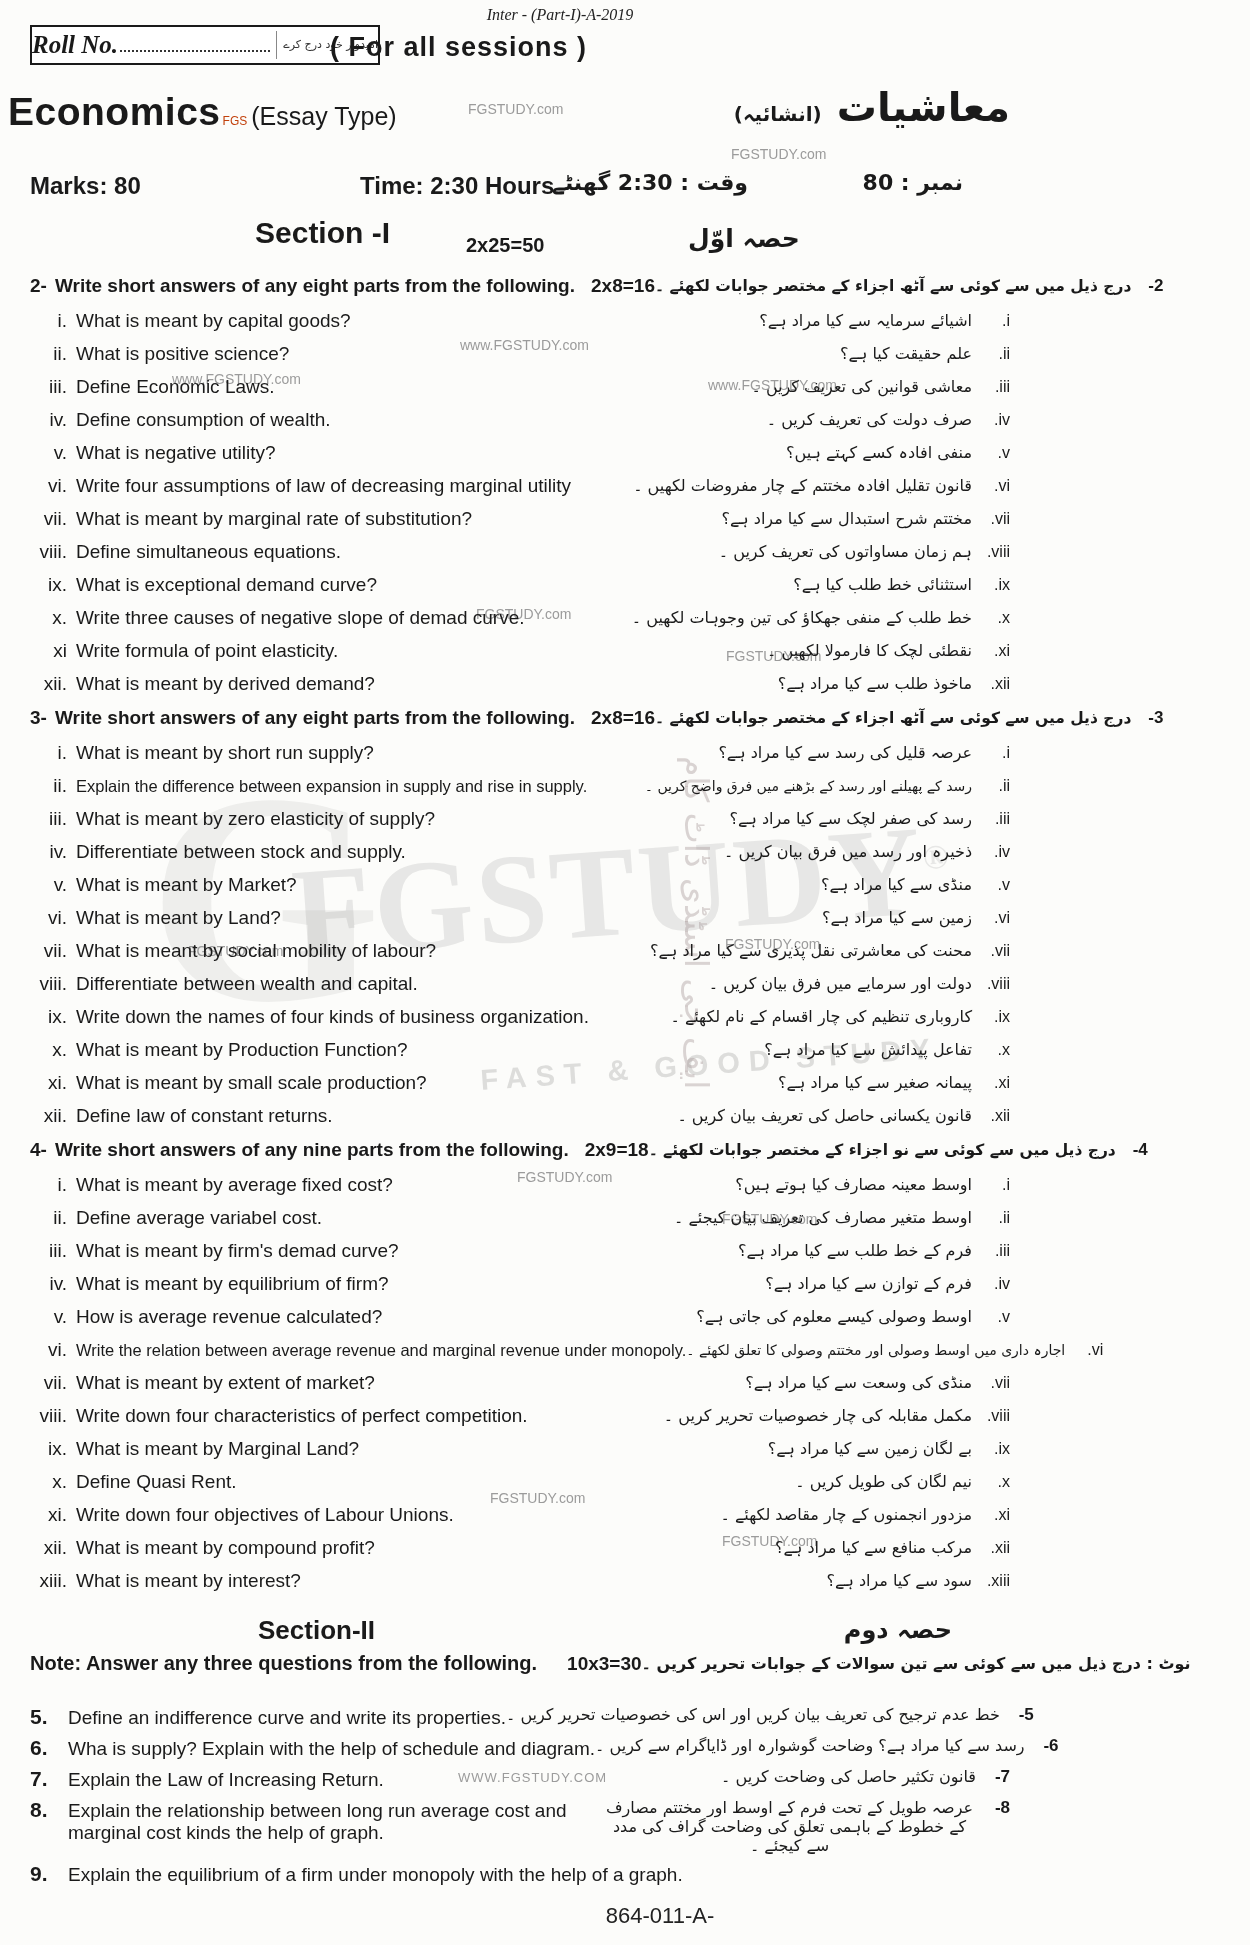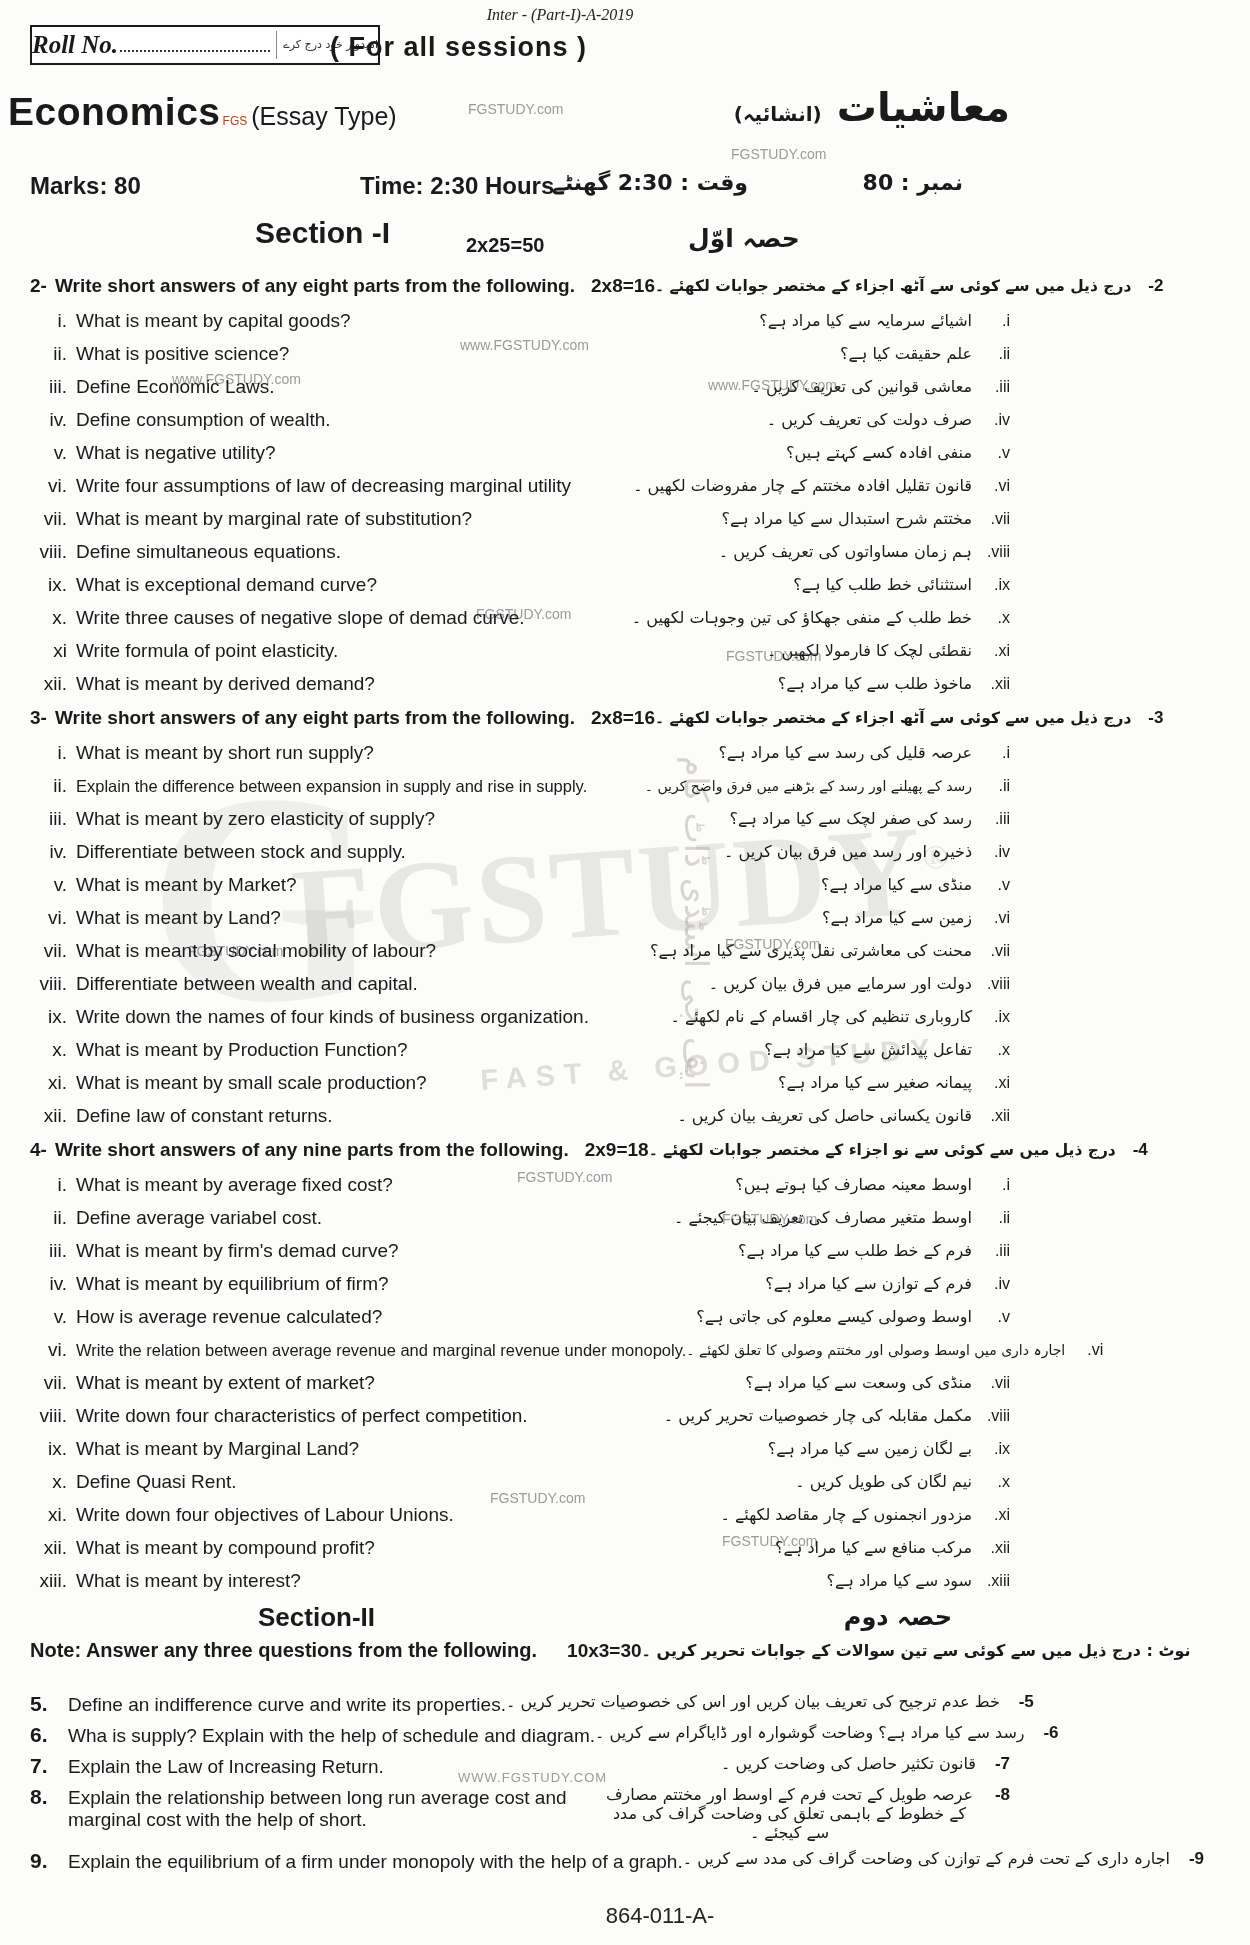--- a/index.html
+++ b/index.html
@@ -61,21 +61,21 @@
   .qh-urnum{font-size:17px;margin-left:6px;width:26px;text-align:right;}
   .part-row{display:flex;justify-content:space-between;align-items:center;height:33px;white-space:nowrap;}
   .p-en{display:flex;align-items:baseline;}
   .p-num{width:46px;text-align:right;padding-right:9px;font-size:19px;flex:none;}
   .p-text{font-size:19px;}
   .p-ur{display:flex;align-items:center;}
   .p-urtext{direction:rtl;font-family:"DejaVu Sans",sans-serif;font-size:16px;}
   .p-urnum{width:34px;text-align:right;font-size:16px;margin-left:4px;flex:none;}
   .part-row.tight .p-text{font-size:16.5px;}
   .part-row.tight .p-urtext{font-size:14px;}
-  .s2-row{display:flex;align-items:center;height:36px;margin-top:2px;}
+  .s2-row{display:flex;align-items:center;height:36px;margin-top:15px;}
   .s2-title{margin-left:228px;font-weight:bold;font-size:26px;}
   .s2-ur{margin-left:auto;margin-right:58px;font-weight:bold;font-size:24px;direction:rtl;
         font-family:"DejaVu Sans",sans-serif;}
   .note-row{display:flex;justify-content:space-between;align-items:center;height:30px;font-weight:bold;
         white-space:nowrap;}
   .note-left{display:flex;align-items:baseline;}
   .note-en{font-size:20px;}
   .note-marks{margin-left:30px;font-size:19px;}
   .note-ur{direction:rtl;font-family:"DejaVu Sans",sans-serif;font-size:16px;}
   .long-wrap{margin-top:27px;}
@@ -627,37 +627,33 @@
     </div>
     <div class="lq-ur">
       <span class="lq-urtext">قانون تکثیر حاصل کی وضاحت کریں ۔</span>
             <span class="lq-urnum">-7</span>
     </div>
   </div>
 
   <div class="lq-row two-line">
     <div class="lq-en">
       <span class="lq-num">8.</span>
-            <span class="lq-text">Explain the relationship between long run average cost and marginal cost with the help of short.</span>
+            <span class="lq-text">Explain the relationship between long run average cost and marginal cost kinds the help of graph.</span>
     </div>
     <div class="lq-ur">
       <span class="lq-urtext">عرصہ طویل کے تحت فرم کے اوسط اور مختتم مصارف کے خطوط کے باہمی تعلق کی وضاحت گراف کی مدد سے کیجئے ۔</span>
             <span class="lq-urnum">-8</span>
     </div>
   </div>
 
   <div class="lq-row">
     <div class="lq-en">
       <span class="lq-num">9.</span>
             <span class="lq-text">Explain the equilibrium of a firm under monopoly with the help of a graph.</span>
     </div>
-    <div class="lq-ur">
-      <span class="lq-urtext">اجارہ داری کے تحت فرم کے توازن کی وضاحت گراف کی مدد سے کریں ۔</span>
-            <span class="lq-urnum">-9</span>
-    </div>
   </div>
 </div>
 
   </div>
 
   <div class="footer">864-011-A-</div>
 
 </div>
 
 </body></html>

